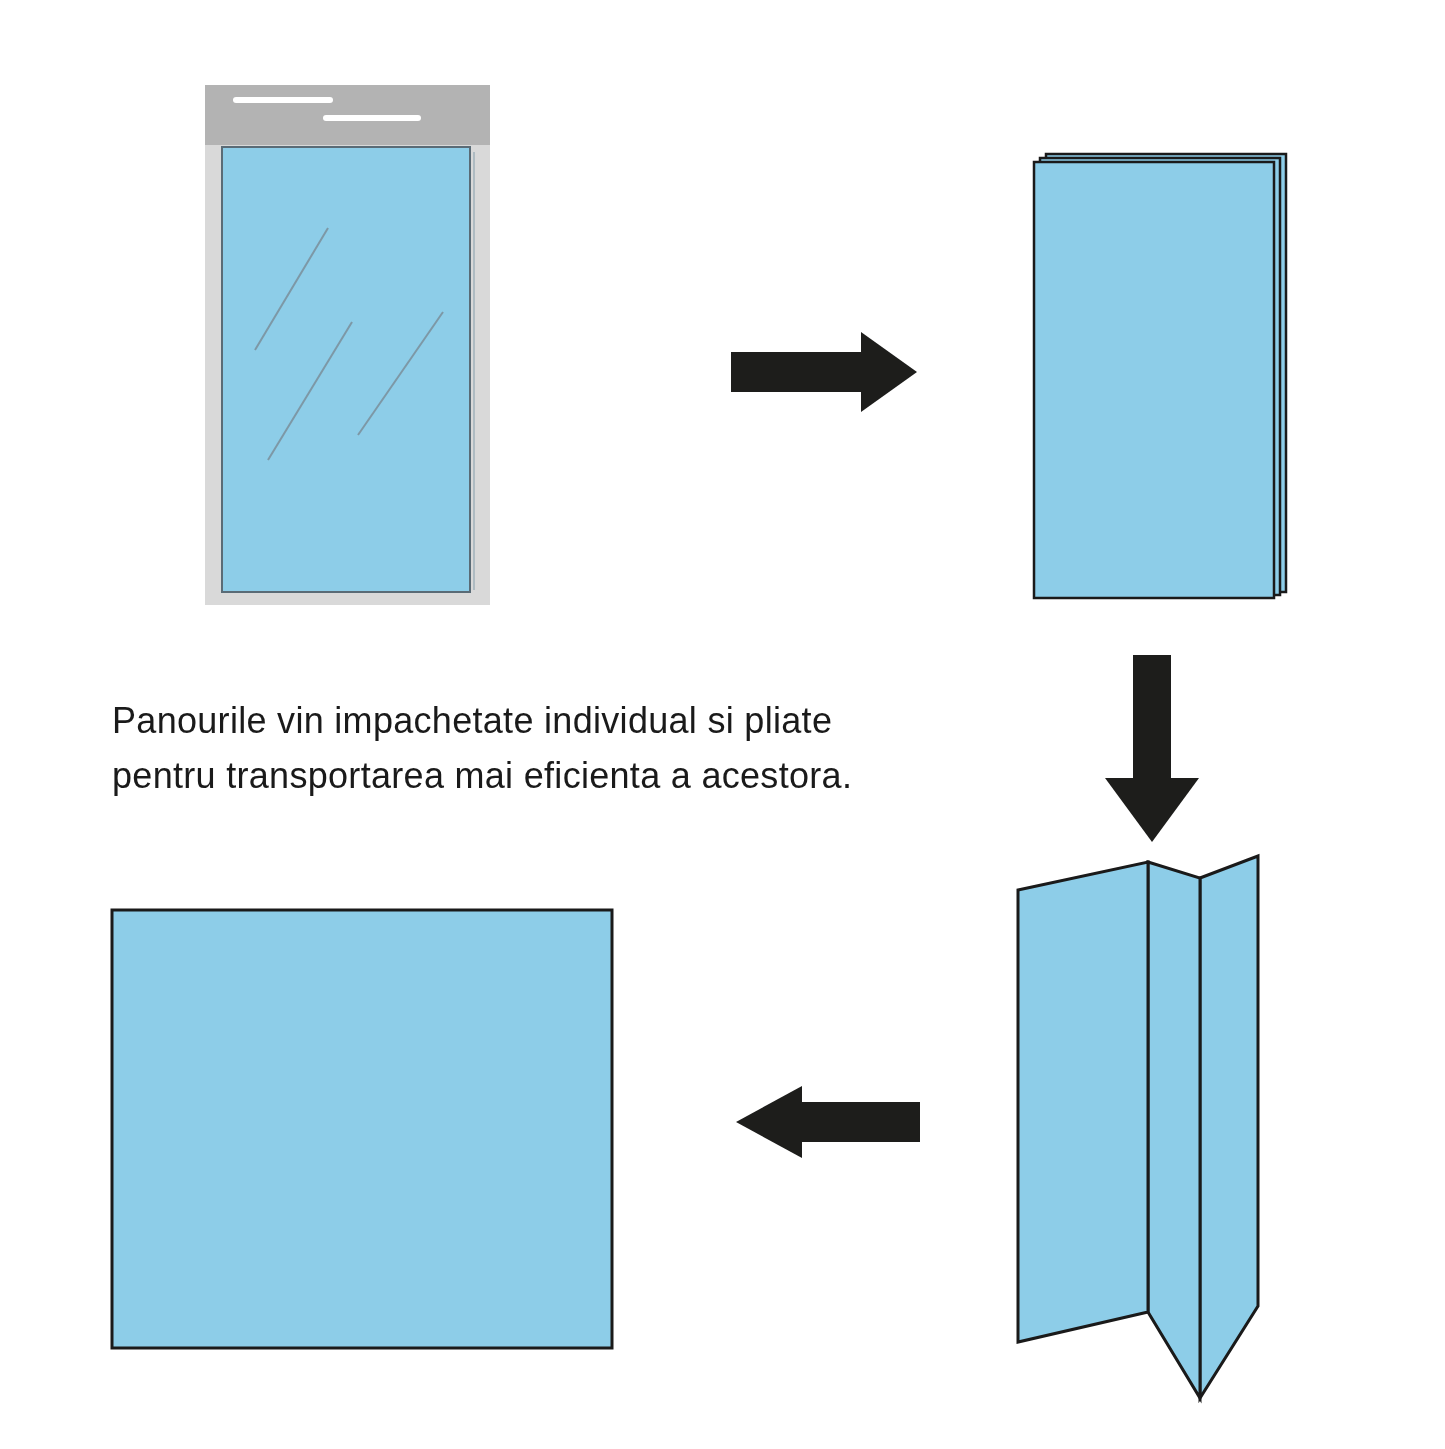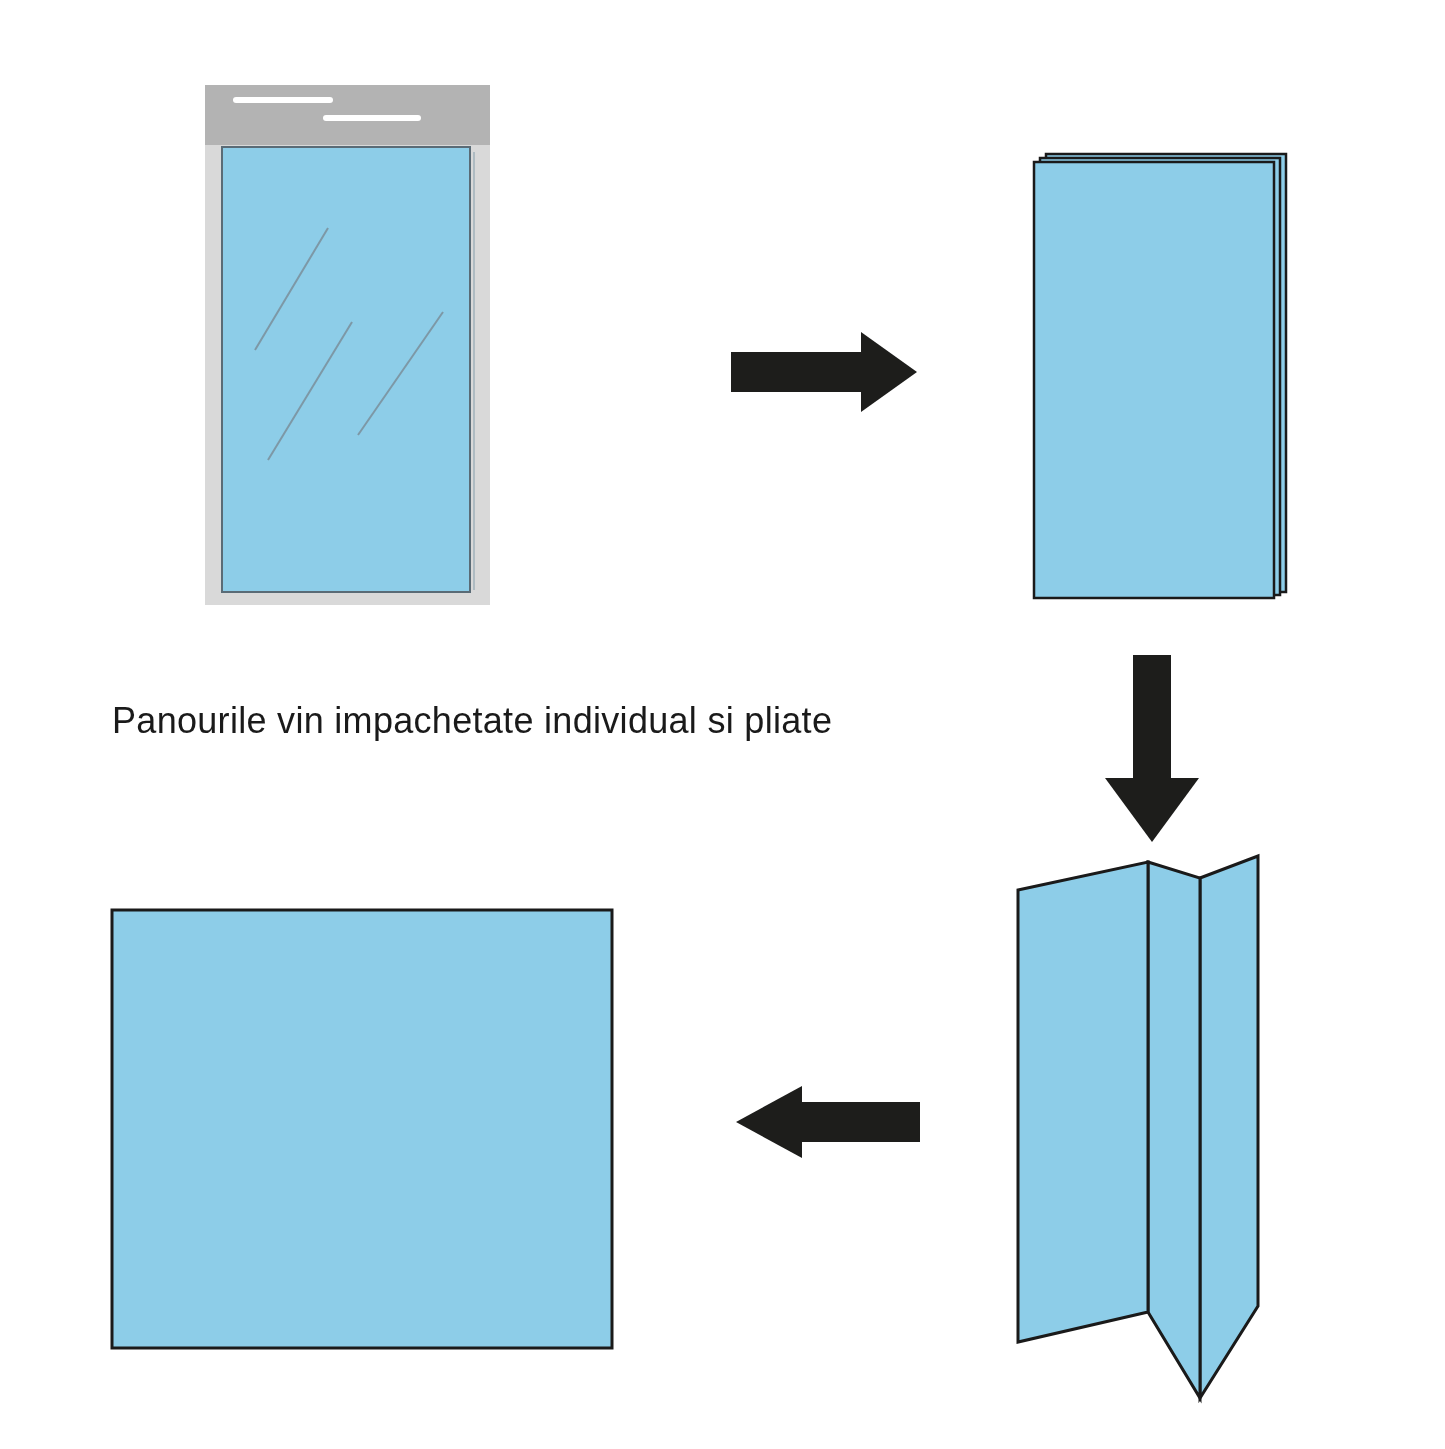--- a/index.html
+++ b/index.html
@@ -79,15 +79,16 @@
     </g>
 
     <g>
       <rect class="big-panel" x="112" y="910" width="500" height="438"></rect>
     </g>
 
   </svg>
 
   <div class="caption">
     <div>Panourile vin impachetate individual si pliate</div>
+    <div>pentru transportarea mai eficienta a acestora.</div>
   </div>
 
 </div>
 
 </body></html>

